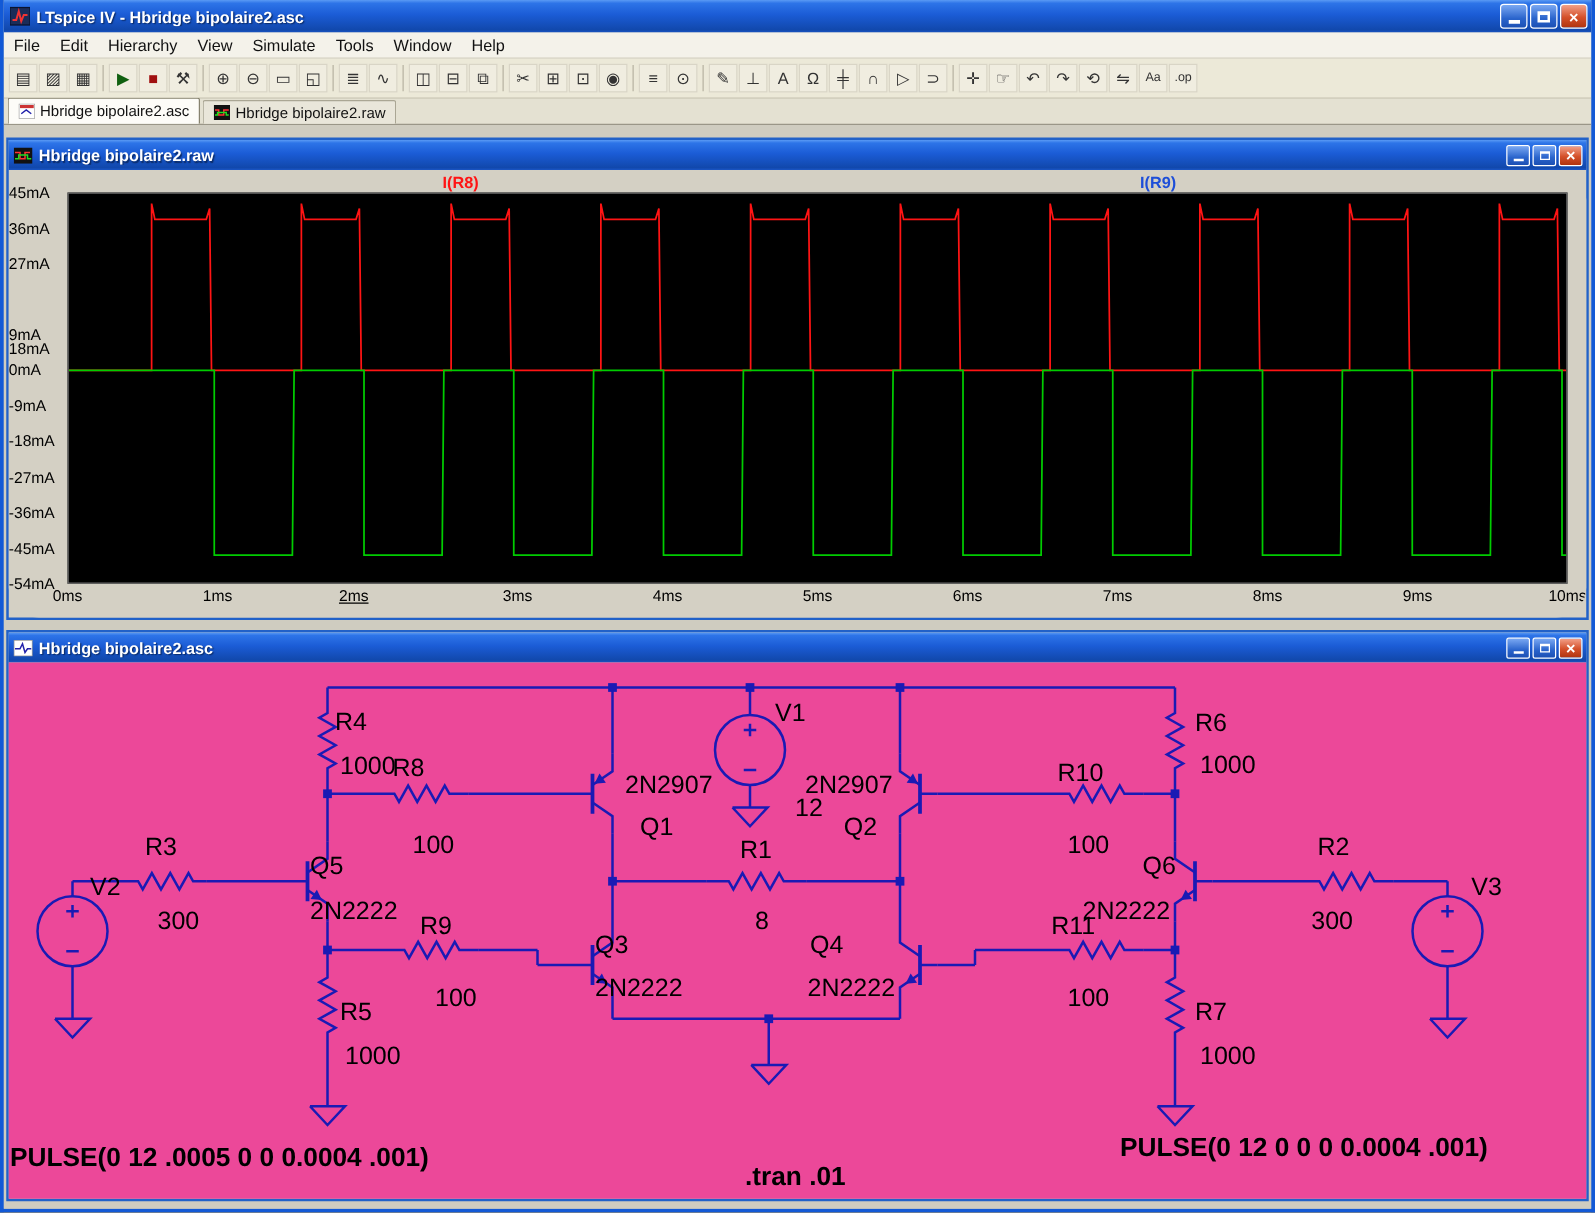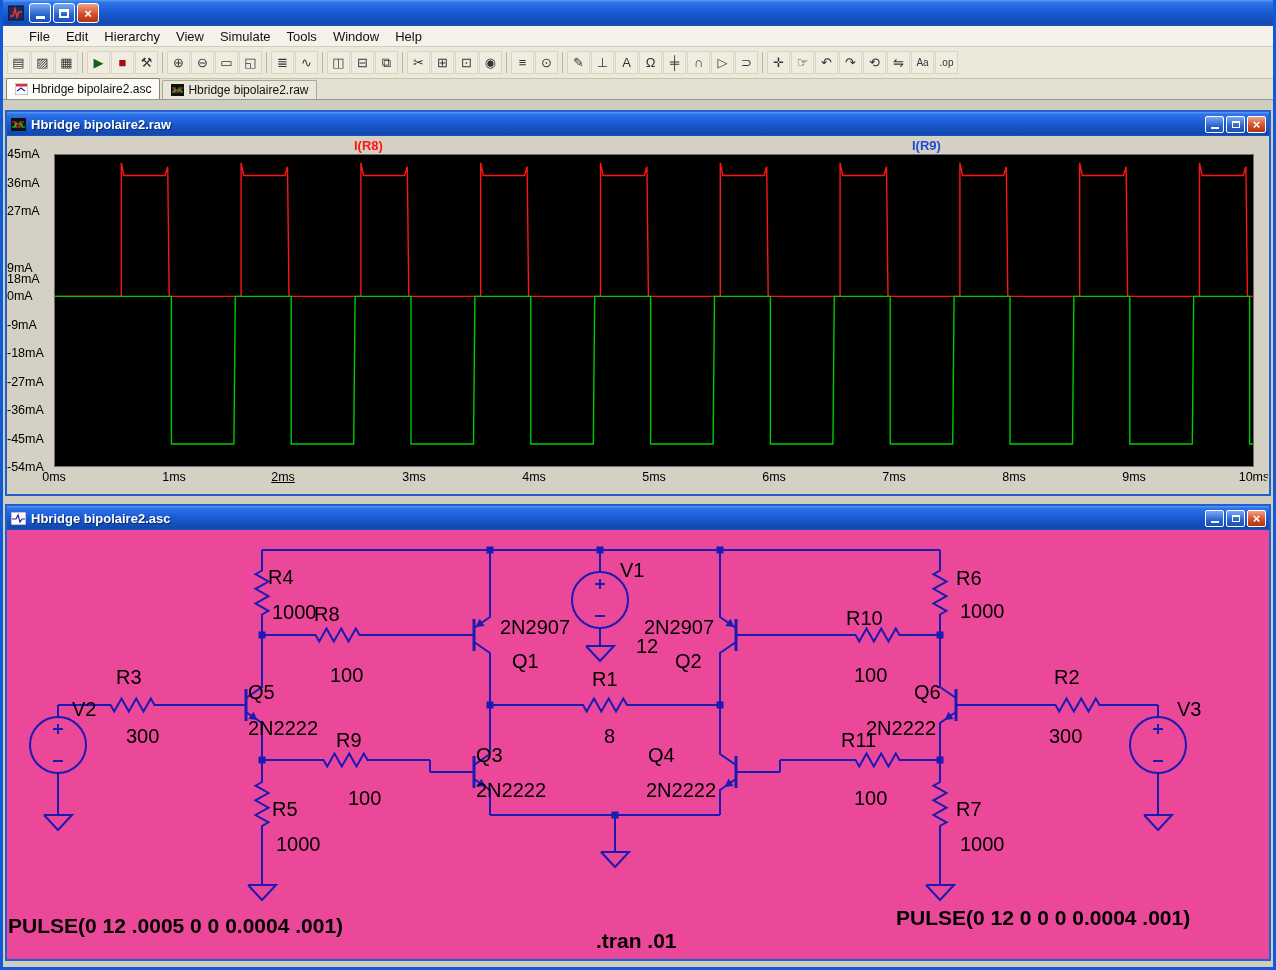--- a/index.html
+++ b/index.html
@@ -21,21 +21,21 @@
   .wbtn{
     width:22px; height:20px; border-radius:3px; border:1px solid #fff;
     background:linear-gradient(180deg,#7aa8f2,#2a64cc 60%,#1c50b4);
     display:flex; align-items:center; justify-content:center;
     color:#fff; font-size:13px; font-weight:bold; line-height:1;
   }
   .wbtn.close{ background:linear-gradient(180deg,#f2a088,#d4502a 55%,#b03410); }
   .g-min{ display:block; width:9px; height:3px; background:#fff; margin-top:9px; }
   .g-max{ display:block; width:10px; height:9px; border:2px solid #fff; border-top-width:3px; }
   
-  .menubar{ height:21px; background:#f4f2ea; border-bottom:1px solid #d2cebe; display:flex; align-items:center; padding-left:18px; }
+  .menubar{ height:21px; background:#f4f2ea; border-bottom:1px solid #d2cebe; display:flex; align-items:center; padding-left:0; }
   .mitem{ padding:2px 8px; font-size:13px; color:#111; }
   
   .toolbar{ height:32px; background:#ece9d8; border-bottom:1px solid #c6c2b0; display:flex; align-items:center; padding:0 4px; gap:1px; }
   .tbtn{
     width:23px; height:23px; display:flex; align-items:center; justify-content:center;
     border:1px solid #d9d5c6; background:#f0ede0; color:#333; font-size:13px; line-height:1;
   }
   .tbtn .gl{ pointer-events:none; }
   .tsep{ width:1px; height:21px; background:#b8b4a2; margin:0 3px; }
   
@@ -83,20 +83,21 @@
 
 <div id="app">
 
   <div class="titlebar">
     <span style="display:flex">
       <svg width="16" height="16">
           <rect x="0" y="1" width="16" height="14" fill="#1b2c58" stroke="#09132e"></rect>
           <polyline points="2,11 5,11 7,4 9,12 11,7 14,7" fill="none" stroke="#e33" stroke-width="1.6"></polyline>
         </svg>
     </span>
+    <span class="title-text">LTspice IV - Hbridge bipolaire2.asc</span>
     <span class="tb-btns">
       <span class="wbtn">
           <i class="g-min"></i>
         </span>
       <span class="wbtn">
           <i class="g-max"></i>
         </span>
       <span class="wbtn close">×</span>
     </span>
   </div>

